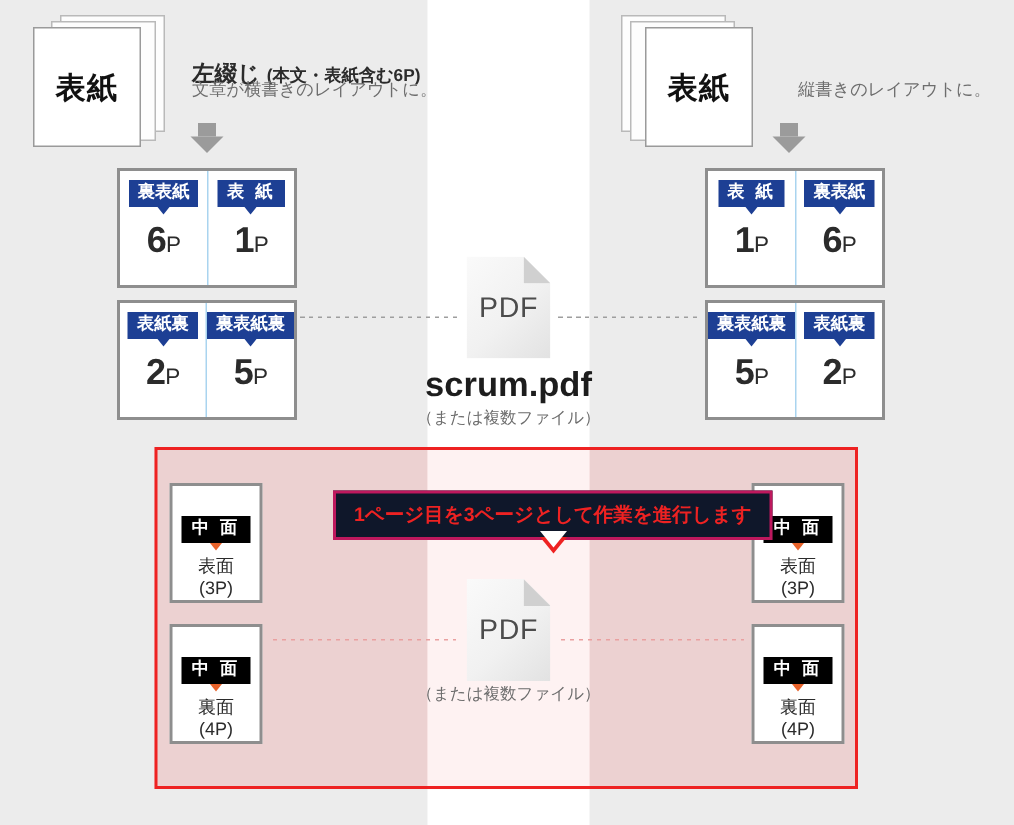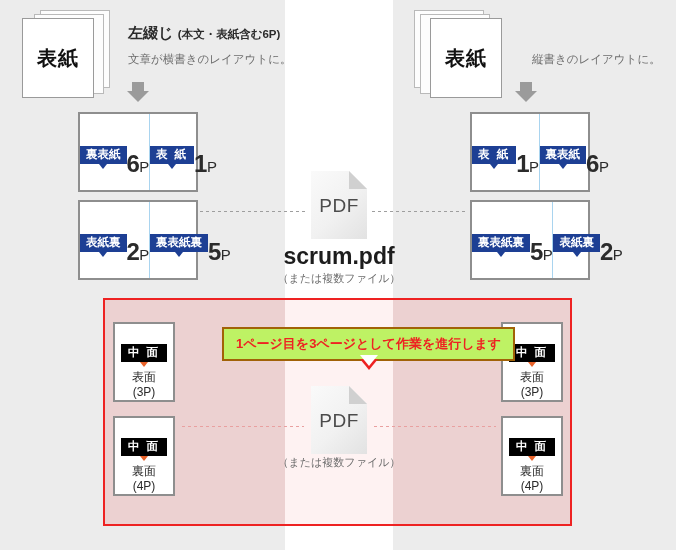--- a/index.html
+++ b/index.html
@@ -35,37 +35,37 @@
                      border-left: 11px solid transparent; border-right: 11px solid transparent;
                      border-top: 11px solid #9b9b9b; }
 
   
   .spread {
     position: absolute; background: #ffffff; border: 2px solid #8e8e8e;
     display: flex;
   }
   .spread .half {
     position: relative; flex: 1 1 50%;
-    display: flex; flex-direction: row; align-items: center;
+    display: flex; flex-direction: column; align-items: center;
   }
   .spread .half + .half { border-left: 1px solid #a9d4ef; }
   .tag {
     position: relative; margin-top: 6px;
     background: #1d3f94; color: #ffffff;
     font-size: 11.5px; font-weight: bold;
     padding: 2px 6px 3px 6px; line-height: 1.1; white-space: nowrap;
   }
   .tag.wide { letter-spacing: 2px; }
   .tag::after {
     content: ""; position: absolute; left: 50%; margin-left: -4px; bottom: -5px;
     width: 0; height: 0;
     border-left: 4px solid transparent; border-right: 4px solid transparent;
     border-top: 5px solid #1d3f94;
   }
-  .pnum { margin-top: 24px; font-size: 24px; color: #2b2b2b; letter-spacing: -0.5px; }
+  .pnum { margin-top: 9px; font-size: 24px; color: #2b2b2b; letter-spacing: -0.5px; }
   .pnum i { font-style: normal; font-size: 15px; }
 
   
   .innerbox {
     position: absolute; background: #ffffff; border: 2px solid #8e8e8e;
     display: flex; flex-direction: column; align-items: center;
   }
   .tag-o {
     position: relative; margin-top: 20px;
     background: #000000; color: #ffffff;
@@ -113,21 +113,21 @@
   .redpanel {
     position: absolute; left: 103px; top: 298px; width: 469px; height: 228px;
     border: 2px solid #ee2222; background: rgba(238,34,34,0.13);
   }
   .redpanel .band-white {
     position: absolute; left: 180px; top: 0; width: 108px; height: 100%;
     background: rgba(255,255,255,0.55);
   }
 
   .callout {
-    position: absolute; background: #bef264; border: 2px solid #a16207;
+    position: absolute; background: #0f172a; border: 2px solid #be185d;
     padding: 5px 12px 6px 12px; white-space: nowrap;
   }
   .callout span { font-size: 13px; font-weight: bold; color: #ee2222; }
   .callout::after {
     content: ""; position: absolute; left: 50%; margin-left: -9px; bottom: -11px;
     width: 0; height: 0;
     border-left: 9px solid transparent; border-right: 9px solid transparent;
     border-top: 11px solid #ee2222;
   }
   .callout::before {
@@ -151,21 +151,21 @@
   <div class="center-band"></div>
 
   <div class="bookicon" style="left:22px; top:10px; width:92px; height:88px;">
     <div class="bk-back2" style="left:18px; top:0px;   width:70px; height:78px;"></div>
     <div class="bk-back2" style="left:12px; top:4px;   width:70px; height:80px;"></div>
     <div class="bk-front" style="left:0px;  top:8px;   width:72px; height:80px;">
       <span>表紙</span>
     </div>
   </div>
 
-  <div class="head-title" style="left:128px; top:24px;text-align:right;">
+  <div class="head-title" style="left:128px; top:40px;text-align:right;">
     <span class="t-main">左綴じ</span>
     <span class="t-sub">(本文・表紙含む6P)</span>
   </div>
   <div class="head-desc" style="left:128px; top:52px;">文章が横書きのレイアウトに。</div>
 
   <div class="dn-arrow" style="left:127px; top:82px;">
     <div class="shaft"></div>
       <div class="head"></div>
   </div>
 

